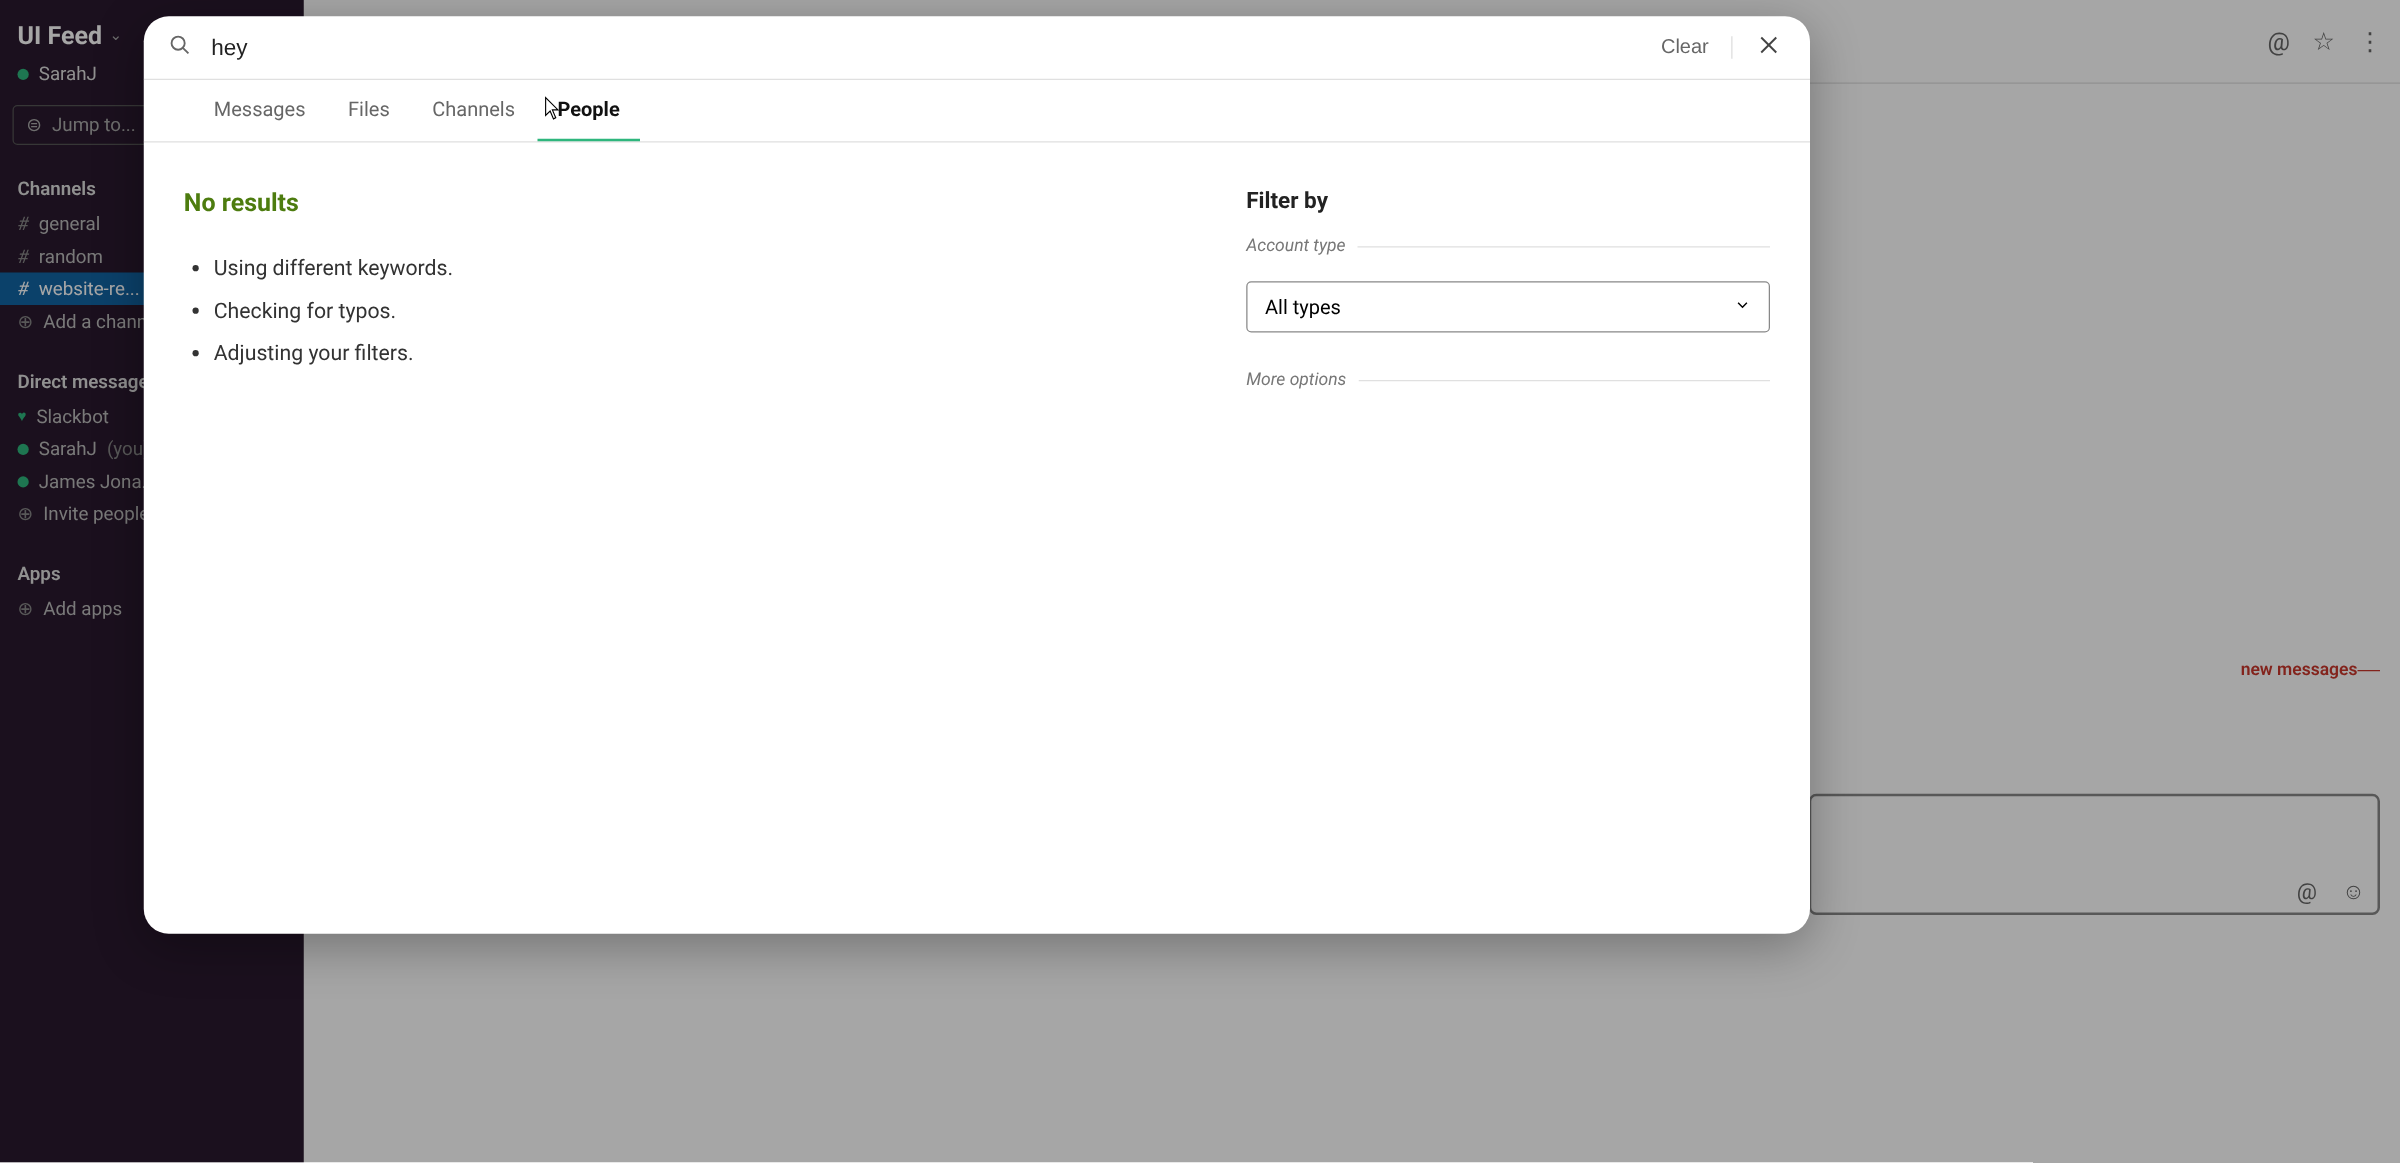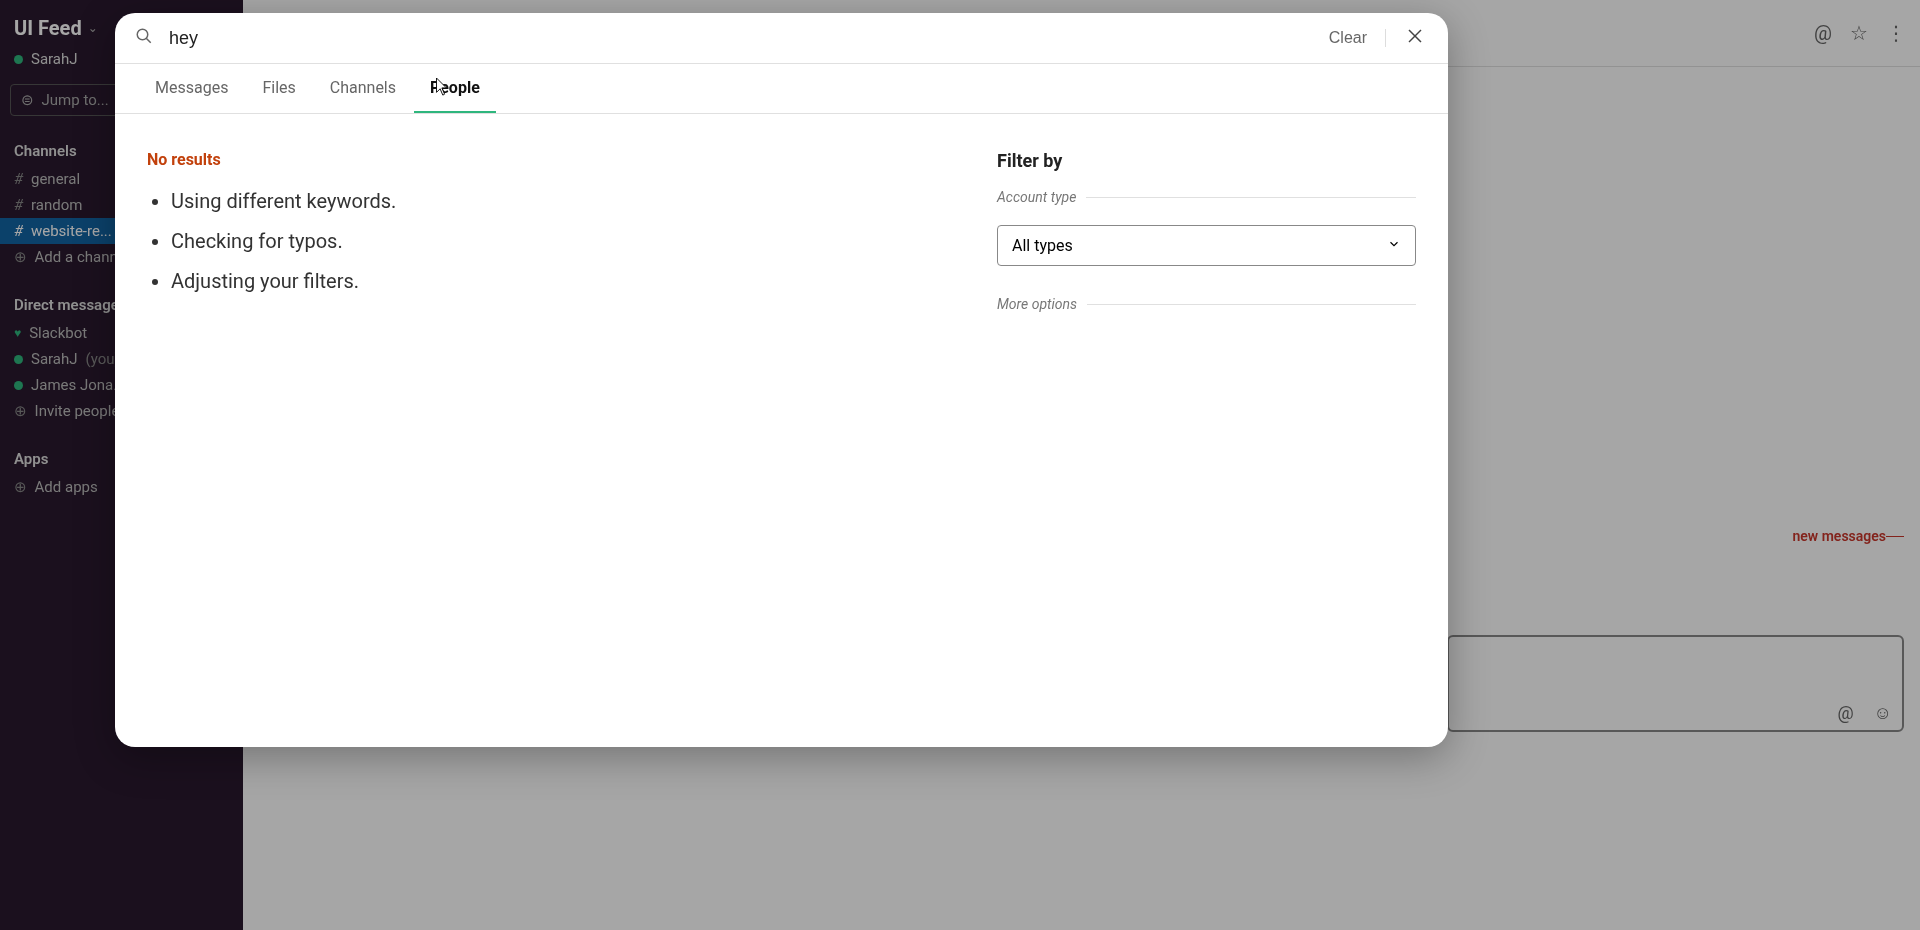--- a/index.html
+++ b/index.html
@@ -205,21 +205,21 @@
       color: #444;
       font-size: 22px;
       background: none;
       border: none;
       cursor: pointer;
       padding: 0 4px;
     }
     
     .tabs-row {
       display: flex;
-      padding: 0 24px;
+      padding: 0 40px;
       border-bottom: 1px solid #e0e0e0;
       gap: 2px;
     }
     .tab {
       padding: 14px 16px;
       font-size: 16px;
       color: #666;
       cursor: pointer;
       border-bottom: 2px solid transparent;
     }
@@ -232,35 +232,35 @@
     .modal-body {
       flex: 1;
       display: flex;
       padding: 36px 32px;
       gap: 40px;
     }
     .results-col {
       flex: 1;
     }
     .no-results-title {
-      font-size: 16px;
+      font-size: 20px;
       font-weight: 700;
-      color: #c2410c;
-      margin-bottom: 12px;
+      color: #4d7c0f;
+      margin-bottom: 24px;
     }
     .no-results-text {
       font-size: 16px;
       color: #333;
       margin-bottom: 20px;
       line-height: 1.5;
     }
     .tips-list {
       list-style: disc;
       padding-left: 24px;
-      font-size: 20px;
+      font-size: 17px;
       color: #333;
       line-height: 2;
     }
     
     .filter-col {
       width: 419px;
     }
     .filter-title {
       font-size: 18px;
       font-weight: 700;

